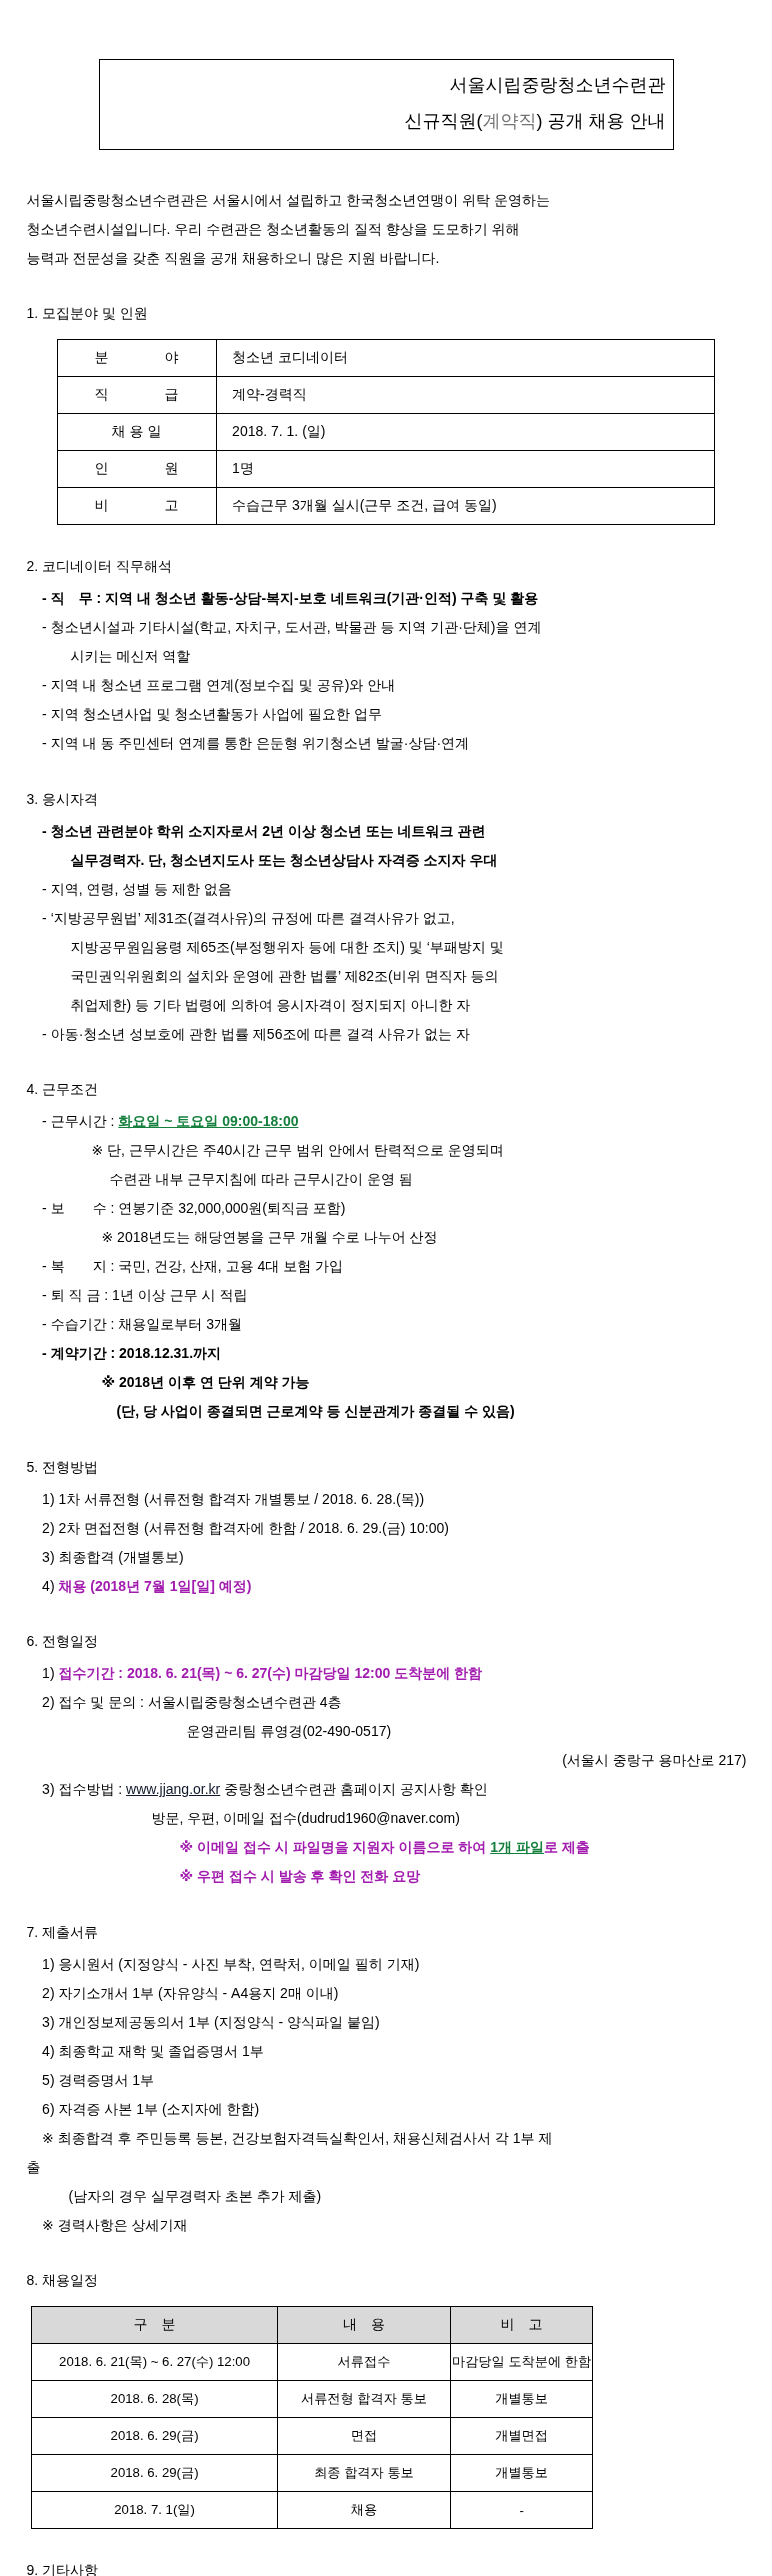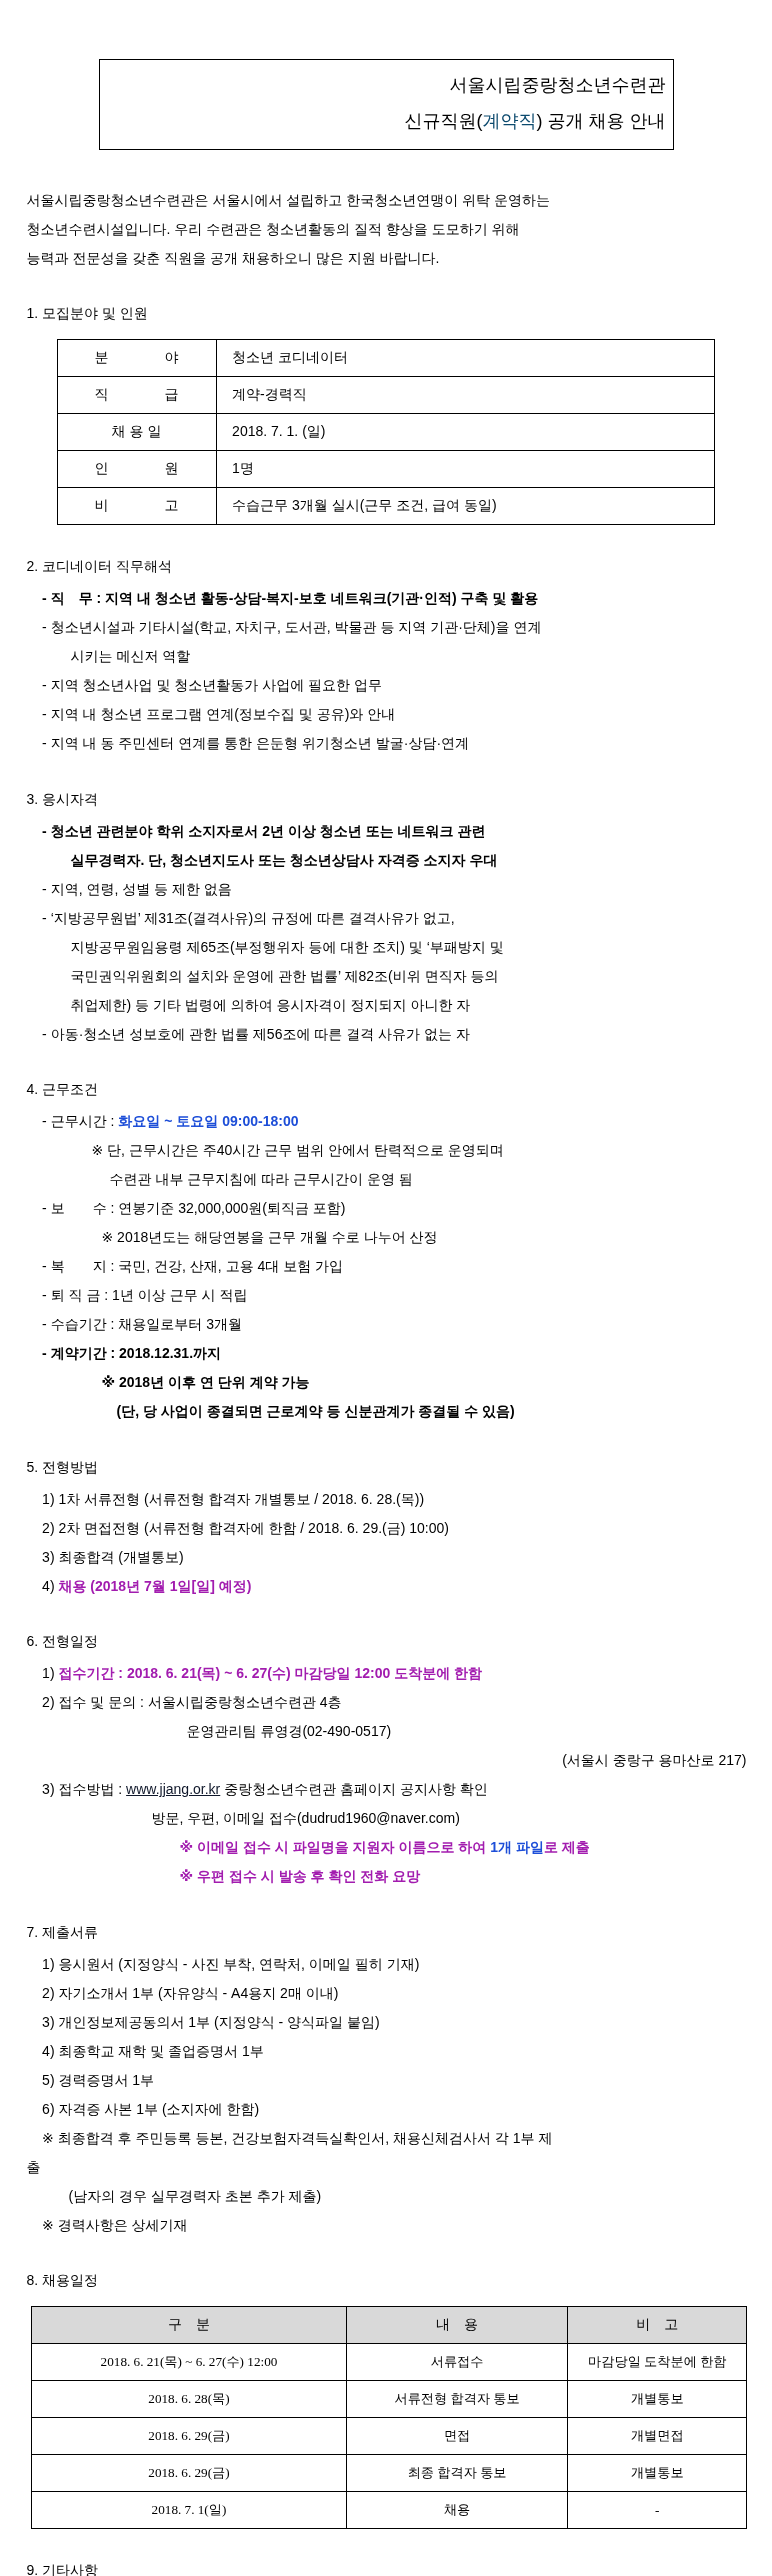--- a/index.html
+++ b/index.html
@@ -9,40 +9,40 @@
     color:#000;
     -webkit-font-smoothing:antialiased;
   }
   .content{padding:59px 26.5px 55px 26.5px;}
   .line{white-space:pre-wrap;font-size:14px;line-height:29px;}
   .h{margin-top:26.5px;margin-bottom:3.1px;}
   .li{margin-left:15.6px;}
   .cont{margin-left:44px;}
   .b{font-weight:700;}
   .blue{color:#a21caf;font-weight:700;}
-  .blue-bright{color:#0c4a6e;}
-  .red{color:#1d4ed8;font-weight:700;}
+  .blue-bright{color:#737373;}
+  .red{color:#15803d;font-weight:700;text-decoration:underline;}
   .link{color:#0f172a;text-decoration:underline;cursor:pointer;}
 
   .title-box{
     width:558px;margin:0 auto 36px auto;
     border:1.6px solid #000;
     padding:14px 7.8px 15.6px 7.8px;
     text-align:right;
   }
   .title-line{font-size:18px;line-height:23.4px;white-space:pre-wrap;}
   .title-line + .title-line{margin-top:12.5px;}
 
   table{border-collapse:collapse;}
   .tbl1{margin:11px 0 7.8px 30px;width:658px;border:1.6px solid #000;}
   .tbl1 td{border:0.8px solid #000;height:34px;font-size:14px;white-space:pre;}
   .tbl1 td.lbl{width:156px;text-align:center;}
   .tbl1 td.val{padding-left:15.6px;}
 
-  .tbl8{margin:11px 0 15.6px 4.7px;width:716px;border:1.6px solid #000;font-family:Liberation Serif, serif;}
+  .tbl8{margin:11px 0 15.6px 4.7px;width:562px;border:1.6px solid #000;}
   .tbl8 th,.tbl8 td{border:0.8px solid #000;height:34px;font-size:13.2px;text-align:center;white-space:pre;font-weight:400;}
   .tbl8 thead th{background:#d9d9d9;font-size:14px;}
   .tbl8 col.c1{width:44%;}
   .tbl8 col.c2{width:31%;}
   .tbl8 col.c3{width:25%;}
 
   
   .ind-note1{margin-left:65px;}
   .ind-note2{margin-left:83px;}
   .ind-note3{margin-left:75px;}
@@ -96,22 +96,22 @@
         </tr>
       </tbody>
     </table>
   </section>
 
   <section>
     <div class="line h">2. 코디네이터 직무해석</div>
     <div class="line li b">- 직　무 : 지역 내 청소년 활동-상담-복지-보호 네트워크(기관·인적) 구축 및 활용</div>
     <div class="line li">- 청소년시설과 기타시설(학교, 자치구, 도서관, 박물관 등 지역 기관·단체)을 연계</div>
     <div class="line cont">시키는 메신저 역할</div>
+    <div class="line li">- 지역 내 청소년 프로그램 연계(정보수집 및 공유)와 안내</div>
     <div class="line li">- 지역 청소년사업 및 청소년활동가 사업에 필요한 업무</div>
-    <div class="line li">- 지역 내 청소년 프로그램 연계(정보수집 및 공유)와 안내</div>
     <div class="line li">- 지역 내 동 주민센터 연계를 통한 은둔형 위기청소년 발굴·상담·연계</div>
   </section>
 
   <section>
     <div class="line h">3. 응시자격</div>
     <div class="line li b">- 청소년 관련분야 학위 소지자로서 2년 이상 청소년 또는 네트워크 관련</div>
     <div class="line cont b">실무경력자. 단, 청소년지도사 또는 청소년상담사 자격증 소지자 우대</div>
     <div class="line li">- 지역, 연령, 성별 등 제한 없음</div>
     <div class="line li">- ‘지방공무원법’ 제31조(결격사유)의 규정에 따른 결격사유가 없고,</div>
     <div class="line cont">지방공무원임용령 제65조(부정행위자 등에 대한 조치) 및 ‘부패방지 및</div>

